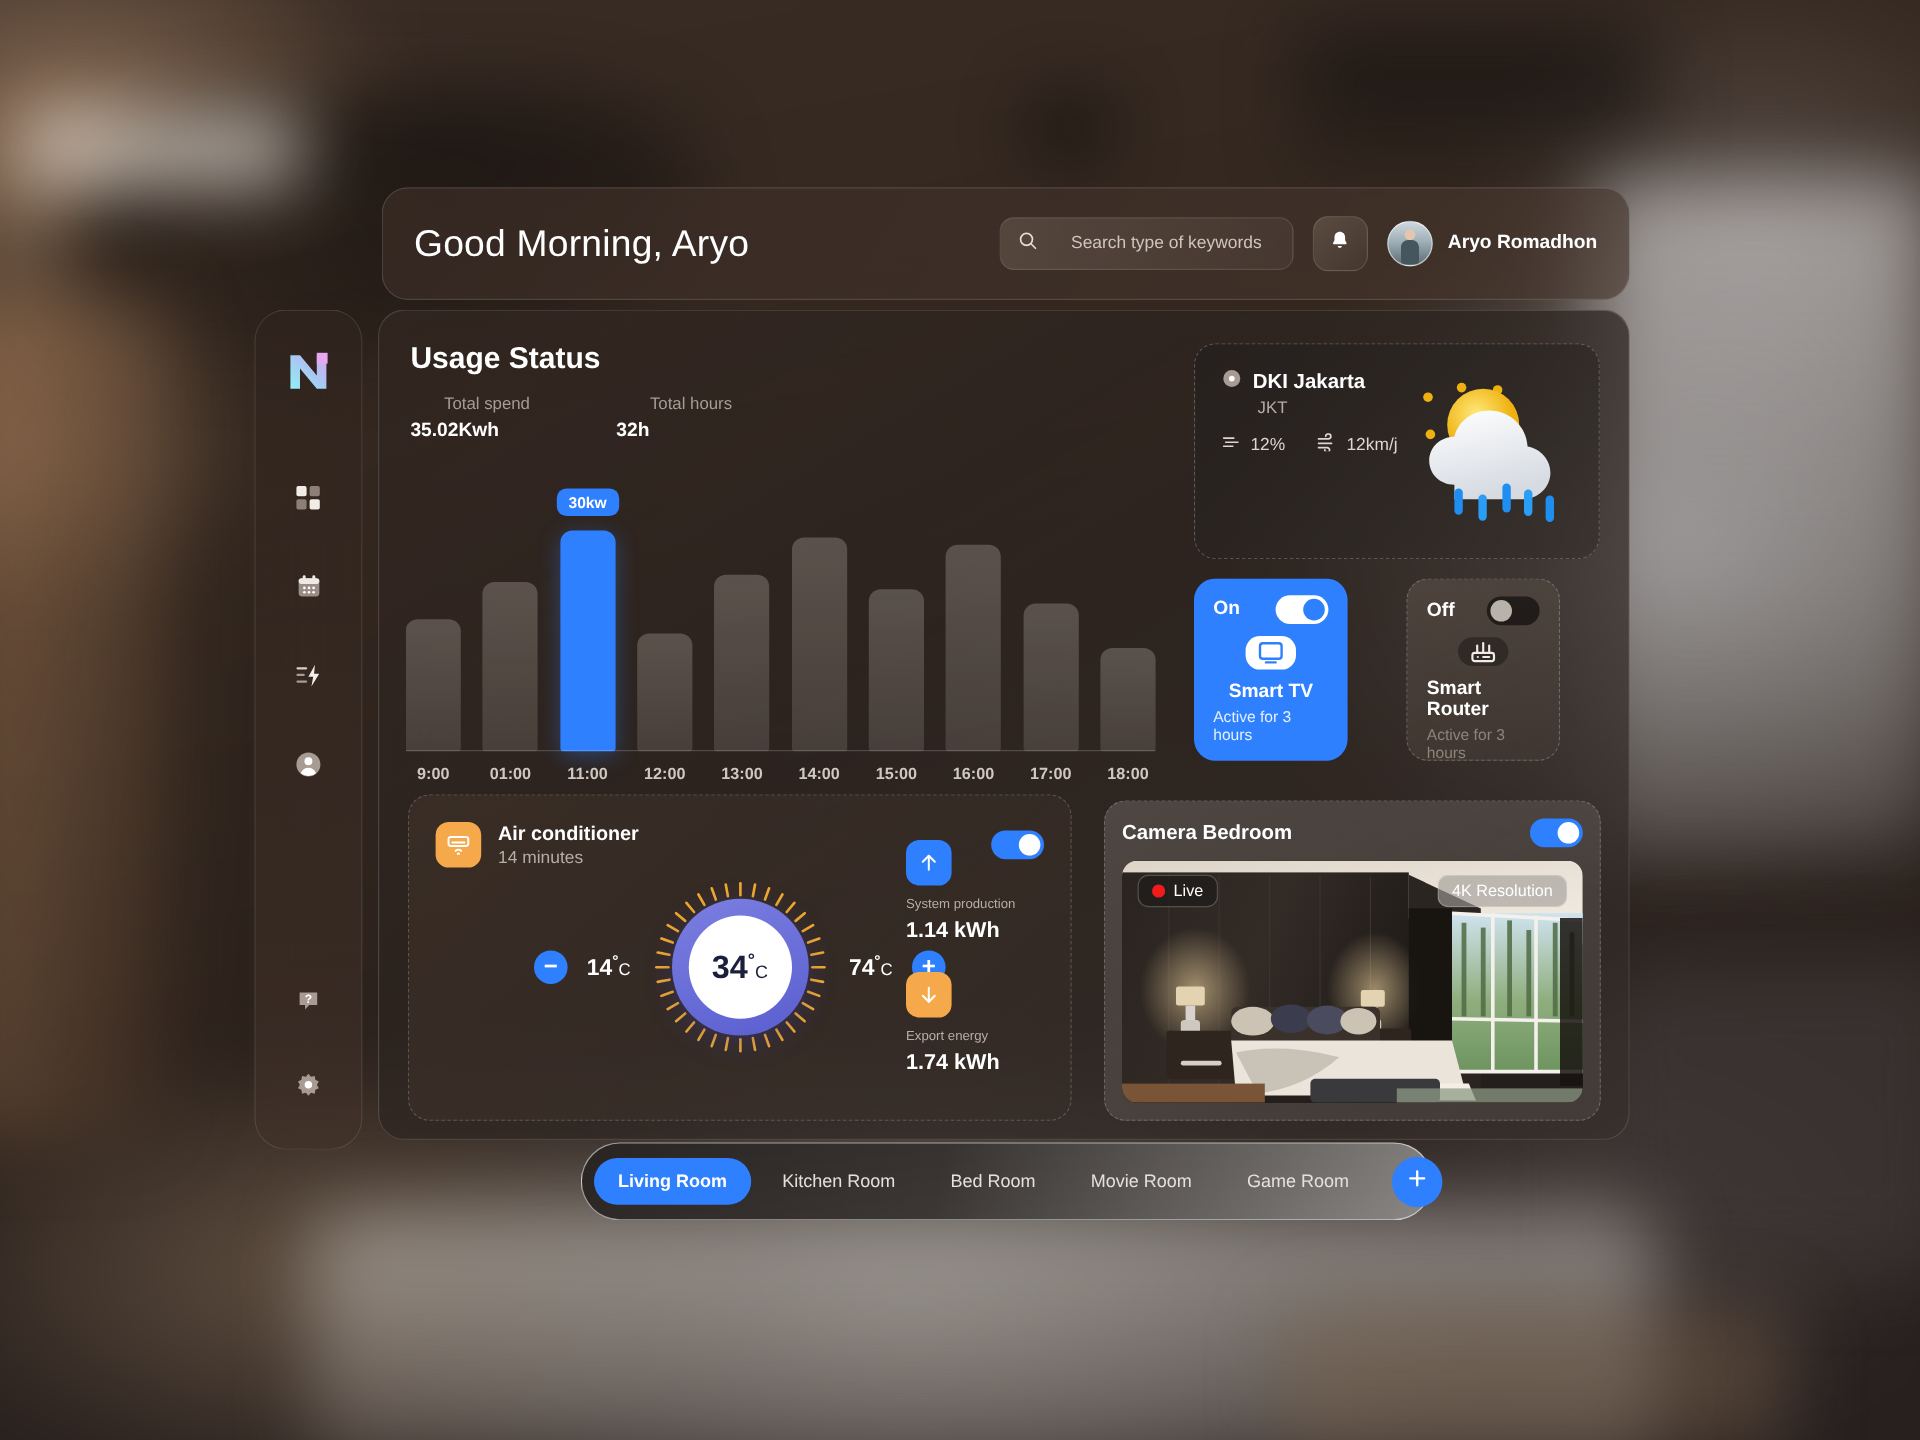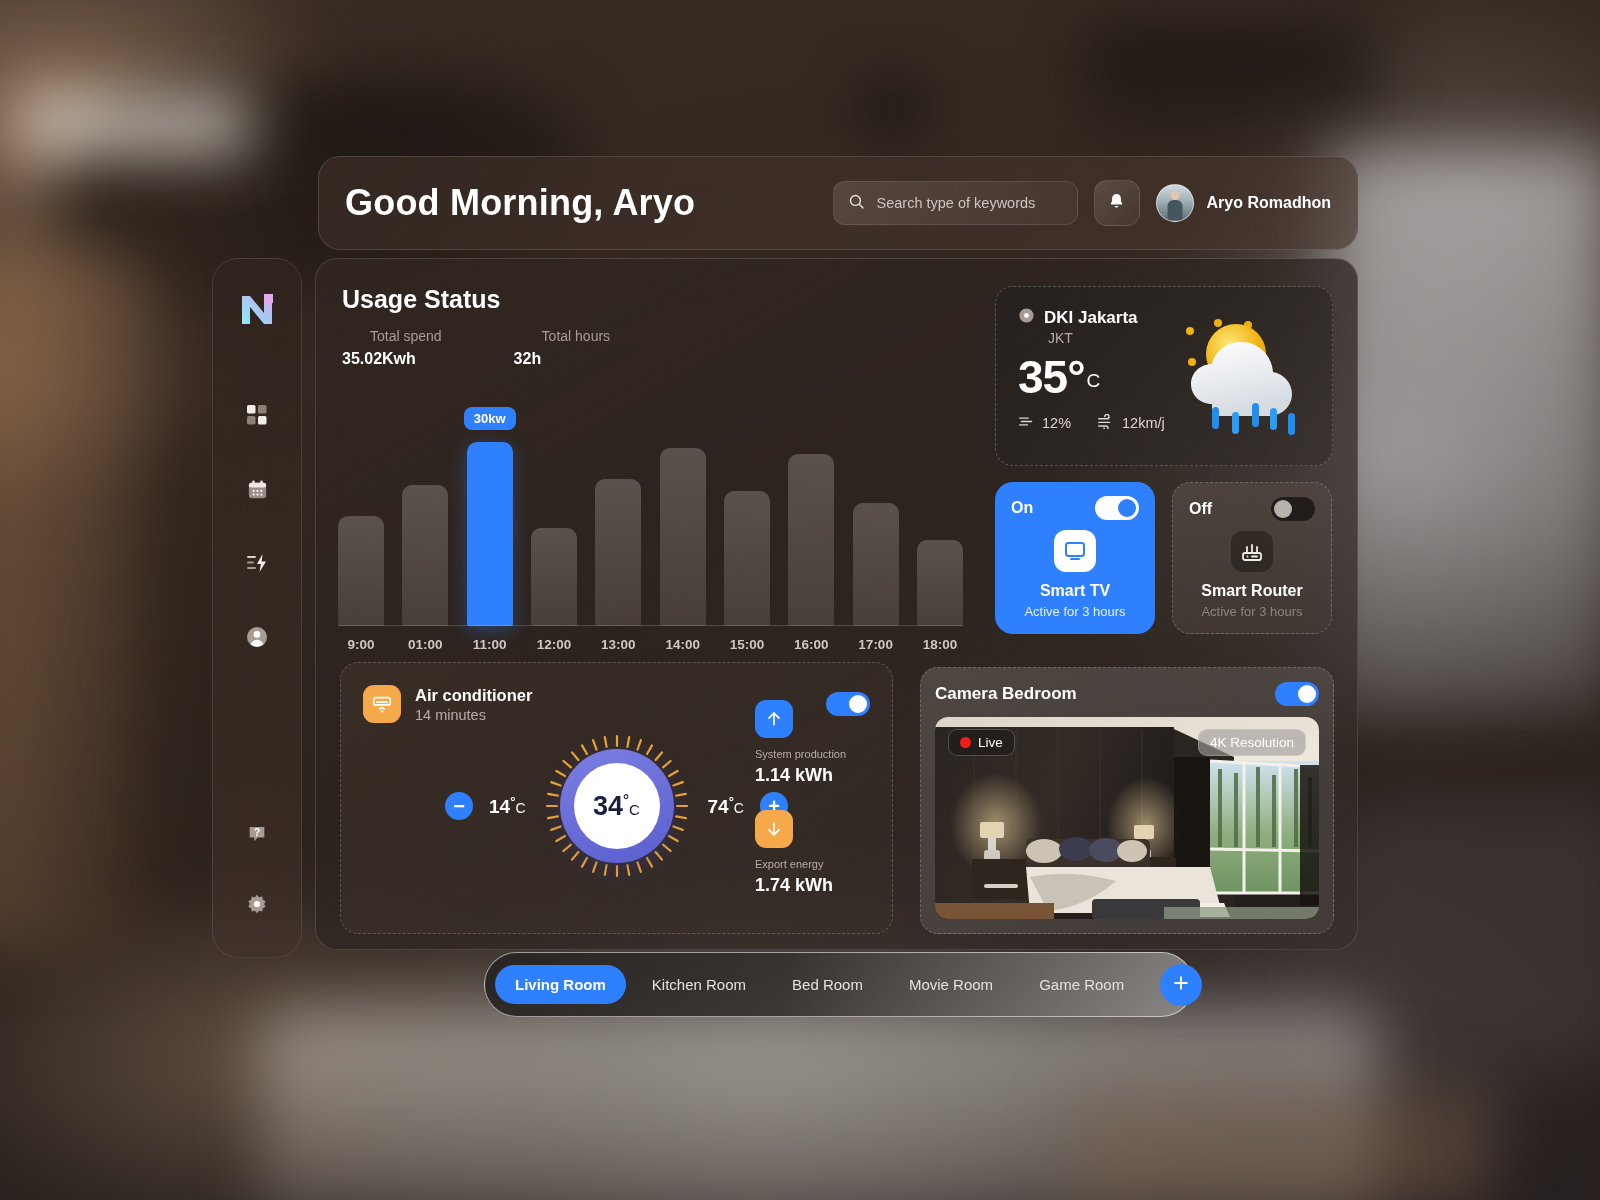--- a/index.html
+++ b/index.html
@@ -95,27 +95,27 @@
 
   
   #header {
     position: absolute; left: 318px; top: 156px; width: 1040px; height: 94px;
     background: linear-gradient(120deg, rgba(58,44,37,0.78), rgba(72,56,47,0.62));
     border: 1px solid rgba(255,255,255,0.13);
     border-radius: 22px;
     backdrop-filter: blur(20px);
     display: flex; align-items: center; padding: 0 26px;
   }
-  #greeting { font-size: 36px; font-weight: 700; color: #fff; letter-spacing: 0.2px; }
+  #greeting { font-size: 31px; font-weight: 400; color: #fff; letter-spacing: 0.2px; }
   #header-right { margin-left: auto; display: flex; align-items: center; gap: 16px; }
   #search-box {
     width: 245px; height: 44px; border-radius: 12px;
     background: linear-gradient(100deg, rgba(120,104,94,0.42), rgba(90,76,68,0.30));
     border: 1px solid rgba(255,255,255,0.10);
-    display: flex; align-items: center; gap: 12px; padding: 0 14px;
+    display: flex; align-items: center; gap: 28px; padding: 0 14px;
   }
   #search-input {
     background: none; border: none; outline: none; color: #e8e2dc;
     font-size: 14.5px; font-family: "Liberation Sans", sans-serif; width: 100%;
   }
   #search-input::placeholder { color: #cfc6bf; }
   #bell-btn {
     width: 46px; height: 46px; border-radius: 13px;
     background: linear-gradient(140deg, rgba(128,112,100,0.45), rgba(84,70,62,0.32));
     border: 1px solid rgba(255,255,255,0.11);
@@ -184,21 +184,21 @@
   #weather-sub { font-size: 14px; color: #b6aca5; margin-left: 30px; margin-top: 2px; }
   #weather-temp { display: flex; align-items: flex-start; margin-top: 8px; }
   #temp-main { font-size: 46px; font-weight: 700; color: #fff; line-height: 1; letter-spacing: -1px; }
   #temp-unit { font-size: 19px; color: #fff; margin-top: 16px; margin-left: 2px; }
   #weather-metrics { display: flex; gap: 26px; margin-top: 14px; align-items: center; }
   .wm { display: flex; align-items: center; gap: 7px; font-size: 14.5px; color: #ded6d0; }
   #weather-icon { position: absolute; right: 6px; top: 22px; width: 160px; height: 145px; }
 
   
   .device-card {
-    position: absolute; width: 160px; height: 152px; border-radius: 18px;
+    position: absolute; width: 128px; height: 152px; border-radius: 18px;
     padding: 14px 16px; display: flex; flex-direction: column; align-items: center; cursor: pointer;
   }
   #device-tv { left: 995px; top: 482px; background: #2f80ff; }
   #device-router {
     left: 1172px; top: 482px;
     background: linear-gradient(150deg, rgba(96,84,76,0.55), rgba(70,60,54,0.45));
     border: 1.5px dashed rgba(255,255,255,0.22);
   }
   .device-top { width: 100%; display: flex; align-items: center; justify-content: space-between; }
   .device-state { font-size: 16px; font-weight: 700; color: #fff; }
@@ -525,24 +525,20 @@
     <div id="weather-loc">
       <span>
         <svg width="17" height="17" viewBox="0 0 24 24">
           <circle cx="12" cy="12" r="10" fill="#a79b93"></circle>
             <circle cx="12" cy="12" r="3.4" fill="#fff"></circle>
         </svg>
       </span>
       <span id="weather-city">DKI Jakarta</span>
     </div>
     <div id="weather-sub">JKT</div>
-    <div id="weather-temp">
-      <span id="temp-main"><span>35</span><span>°</span></span>
-      <span id="temp-unit">C</span>
-    </div>
     <div id="weather-metrics">
       <div class="wm">
         <span>
           <svg width="17" height="15" viewBox="0 0 20 16" fill="none" stroke="#ded6d0" stroke-width="1.6" stroke-linecap="round">
             <path d="M2 4h10"></path>
               <path d="M4 8h12"></path>
               <path d="M2 12h9"></path>
           </svg>
         </span>
         <span>12%</span>

